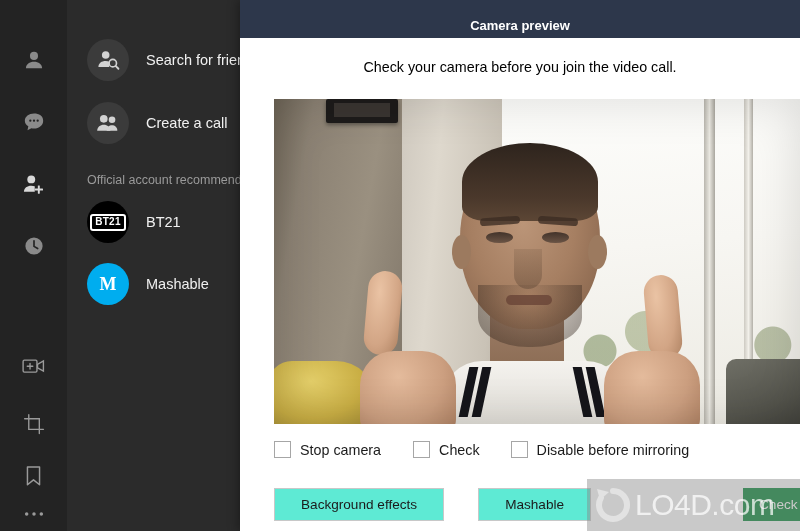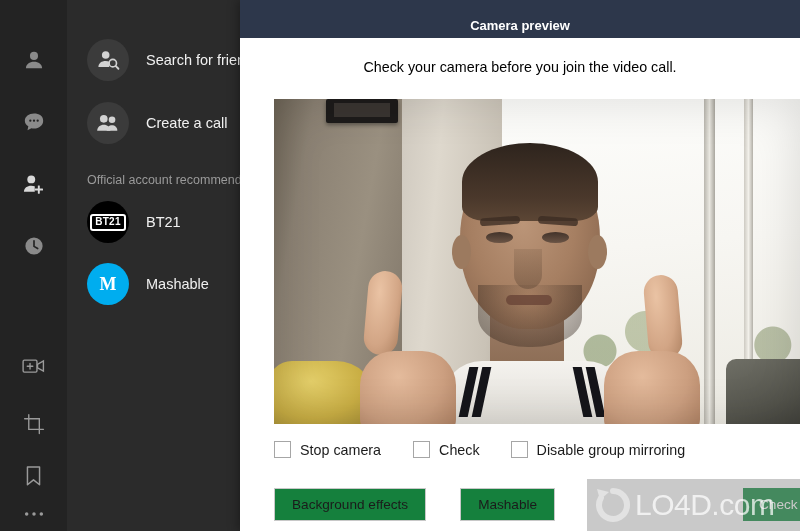--- a/index.html
+++ b/index.html
@@ -253,25 +253,25 @@
   #cb-gap-2 { width: 31px; }
 
   
   #button-row {
     position: absolute; left: 34px; top: 488px;
     display: flex; align-items: center;
   }
   .dlg-btn {
     height: 33px;
     border: 1px solid #c8c8c8;
-    background: #15803d;
+    background: #5eead4;
     color: #1b1b1b;
     font-size: 13.6px;
     font-family: "Liberation Sans", sans-serif;
-    padding: 0 17px;
+    padding: 0 26px;
     white-space: nowrap;
     box-sizing: border-box;
   }
   .btn-gap { width: 17px; flex: 0 0 auto; }
   #join-button {
     position: absolute; left: 503px; top: 488px;
     height: 33px; min-width: 57px;
     background: #0e8a3c; border: none; color: #ffffff;
     font-size: 13.6px; font-family: "Liberation Sans", sans-serif;
     padding: 0 16px; box-sizing: border-box;
@@ -462,21 +462,21 @@
         <span class="cb-label">Stop camera</span>
       </div>
       <div id="cb-gap-1"></div>
       <div class="cb-item">
         <span class="cb-box"></span>
         <span class="cb-label">Check</span>
       </div>
       <div id="cb-gap-2"></div>
       <div class="cb-item">
         <span class="cb-box"></span>
-        <span class="cb-label">Disable group mirroring</span>
+        <span class="cb-label">Disable before mirroring</span>
       </div>
     </div>
 
     <div id="button-row">
       <button class="dlg-btn">Background effects</button>
       <div class="btn-gap"></div>
       <div class="btn-gap"></div>
       <button class="dlg-btn">Mashable</button>
     </div>
 

